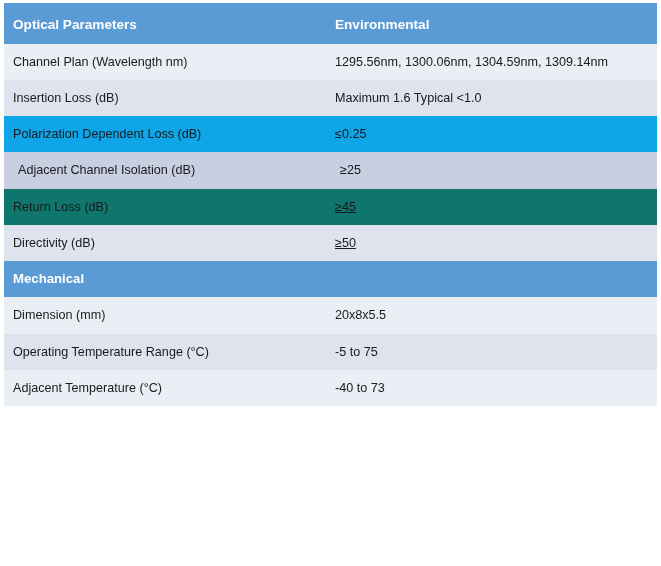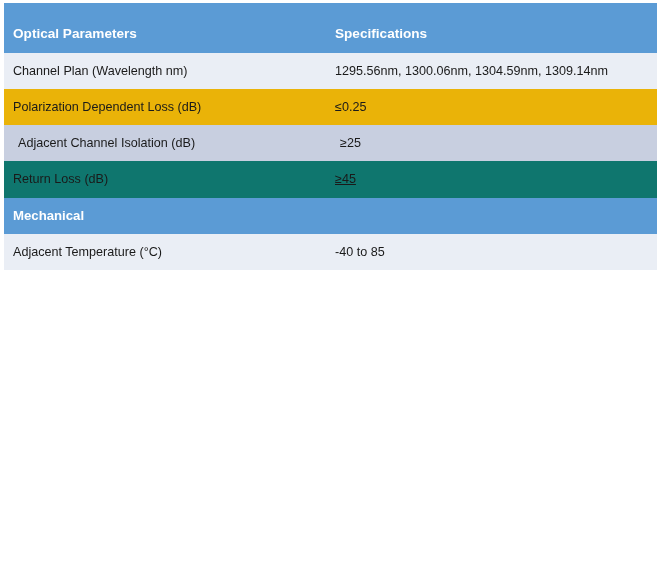--- a/index.html
+++ b/index.html
@@ -29,86 +29,102 @@
     color: #1a1a1a;
     vertical-align: top;
     line-height: 1.45;
     border: none;
   }
   tr.header-row td {
     background: #5b9bd5;
     color: #ffffff;
     font-weight: bold;
     font-size: 13.6px;
-    padding-top: 21px;
+    padding-top: 12px;
     padding-bottom: 9px;
   }
   tr.section-row td {
     background: #5b9bd5;
     color: #ffffff;
     font-weight: bold;
     font-size: 13.2px;
     padding-top: 8px;
     padding-bottom: 9px;
     margin-left: 12px;
   }
   tr.shade-a td { background: #eaeef5; margin-top: 43px; }
   tr.shade-b td { background: #c8cfe0; padding-left: 14px; }
   tr.shade-c td { background: #0f766e; }
   tr.shade-d td { background: #dfe3ee; }
-  tr.shade-e td { background: #eab308; }
+  tr.shade-e td { background: #0ea5e9; }
 
   td.cell-spec { color: #1a1a1a; }
   .big-val { font-size: 14.5px; text-decoration: underline; }
 </style>
 </head>
 <body>
 
 <table class="spec-table">
   <colgroup>
     <col class="col-param">
     <col class="col-spec">
   </colgroup>
   <tbody>
     <tr class="header-row">
       <td>Optical  Parameters</td>
-      <td>Specifications</td>
+      <td>Environmental</td>
     </tr>
 
     <tr class="shade-a">
       <td>Channel Plan (Wavelength nm)</td>
       <td class="cell-spec">1295.56nm, 1300.06nm, 1304.59nm, 1309.14nm</td>
     </tr>
 
 
+    <tr class="shade-d">
+      <td>Insertion Loss (dB)</td>
+      <td class="cell-spec">Maximum 1.6  Typical &lt;1.0</td>
+    </tr>
 
     <tr class="shade-e">
       <td>Polarization Dependent Loss (dB)</td>
       <td class="cell-spec">≤0.25</td>
     </tr>
 
     <tr class="shade-b">
       <td>Adjacent Channel Isolation (dB)</td>
       <td class="cell-spec">≥25</td>
     </tr>
 
 
     <tr class="shade-c">
       <td>Return Loss (dB)</td>
       <td class="cell-spec big-val">≥45</td>
     </tr>
 
+    <tr class="shade-d">
+      <td>Directivity (dB)</td>
+      <td class="cell-spec big-val">≥50</td>
+    </tr>
 
     <tr class="section-row">
       <td>Mechanical</td>
       <td></td>
     </tr>
 
+    <tr class="shade-a">
+      <td>Dimension (mm)</td>
+      <td class="cell-spec">20x8x5.5</td>
+    </tr>
 
 
 
+    <tr class="shade-d">
+      <td>Operating Temperature Range (°C)</td>
+      <td class="cell-spec">-5  to 75</td>
+    </tr>
 
     <tr class="shade-a">
       <td>Adjacent Temperature (°C)</td>
-      <td class="cell-spec">-40 to 85</td>
+      <td class="cell-spec">-40 to 73</td>
     </tr>
   </tbody>
 </table>
 
 </body></html>

